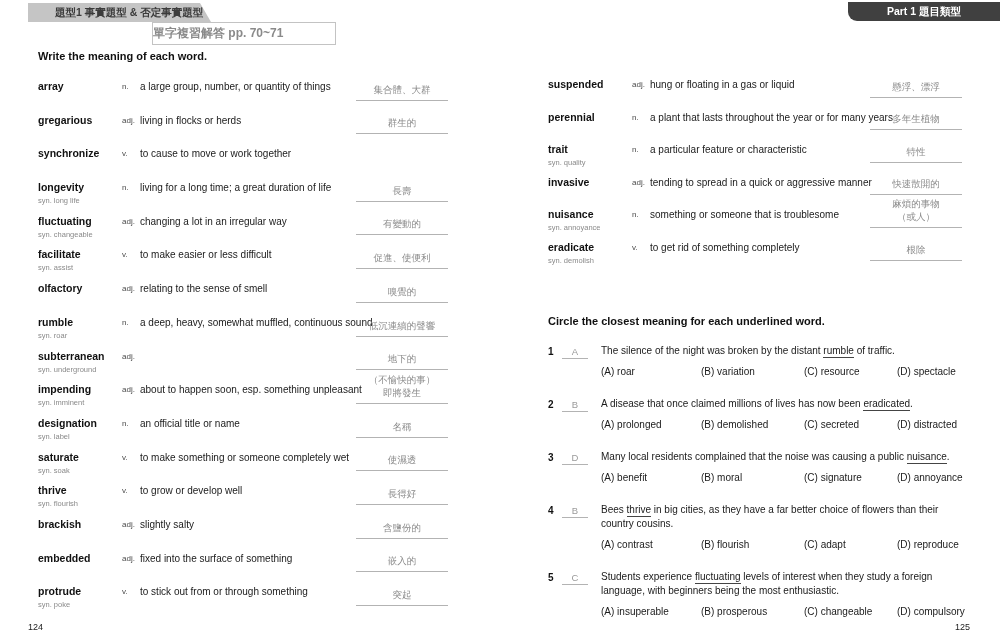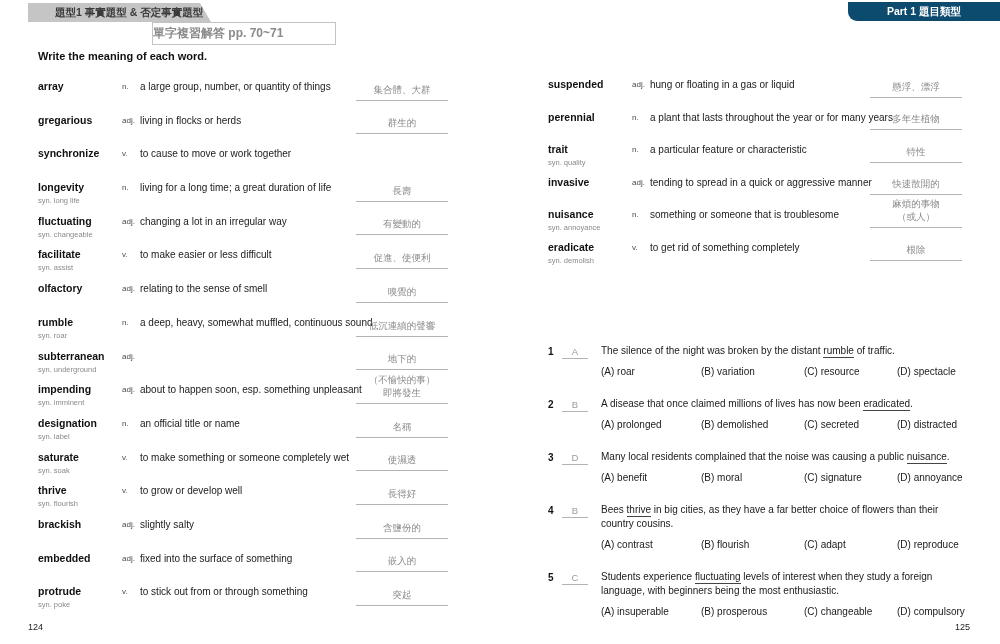--- a/index.html
+++ b/index.html
@@ -3,21 +3,21 @@
 <meta charset="utf-8">
 <style>
   * { margin:0; padding:0; box-sizing:border-box; }
   html,body { width:1000px; height:644px; background:#fff; font-family:"Liberation Sans","DejaVu Sans",sans-serif; color:#1a1a1a; }
   .page { position:relative; width:1000px; height:644px; background:#fff; overflow:hidden; }
 
   
   .tab-left { position:absolute; left:0; top:3px; width:183px; height:19px; background:#c5c5c5;
     clip-path:polygon(0 0, calc(100% - 11px) 0, 100% 100%, 0 100%);
     font-size:10.5px; font-weight:bold; color:#3b3b3b; line-height:19px; padding-left:27px;margin-left:28px; }
-  .tab-right { position:absolute; right:0; top:2px; width:152px; height:19px; background:#0c4a6e;
+  .tab-right { position:absolute; right:0; top:2px; width:152px; height:19px; background:#404040;
     border-radius:0 0 0 9px; font-size:10.5px; font-weight:bold; color:#ffffff; line-height:19px; text-align:center; }
 
   .title-box { position:absolute; left:152px; top:22px; width:184px; height:23px; border:1px solid #c3c3c3;
     font-size:12px; font-weight:bold; color:#8a8a8a; line-height:21px; }
 
   .instruction { position:absolute; left:38px; top:50px; font-size:11px; font-weight:bold; color:#111; }
 
   
   .wordlist { position:absolute; }
   .wordlist-left  { left:38px; top:76px; width:410px; }
@@ -256,20 +256,21 @@
       <div class="wcol">
           <div class="hw">eradicate</div>
           <div class="syn">syn. demolish</div>
         </div>
       <div class="pos">v.</div>
       <div class="def">to get rid of something completely</div>
       <div class="mean">根除</div>
     </div>
   </div>
 
+  <div class="section-heading">Circle the closest meaning for each underlined word.</div>
 
   <div class="questions">
     <div class="q">
       <div class="qnum">1</div>
       <div class="qans">A</div>
       <div class="qbody">
         <div class="qsent"><span>The silence of the night was broken by the distant </span><span class="ul">rumble</span><span> of traffic.</span></div>
         <div class="qopts">
           <span>(A) roar</span>
           <span>(B) variation</span>

